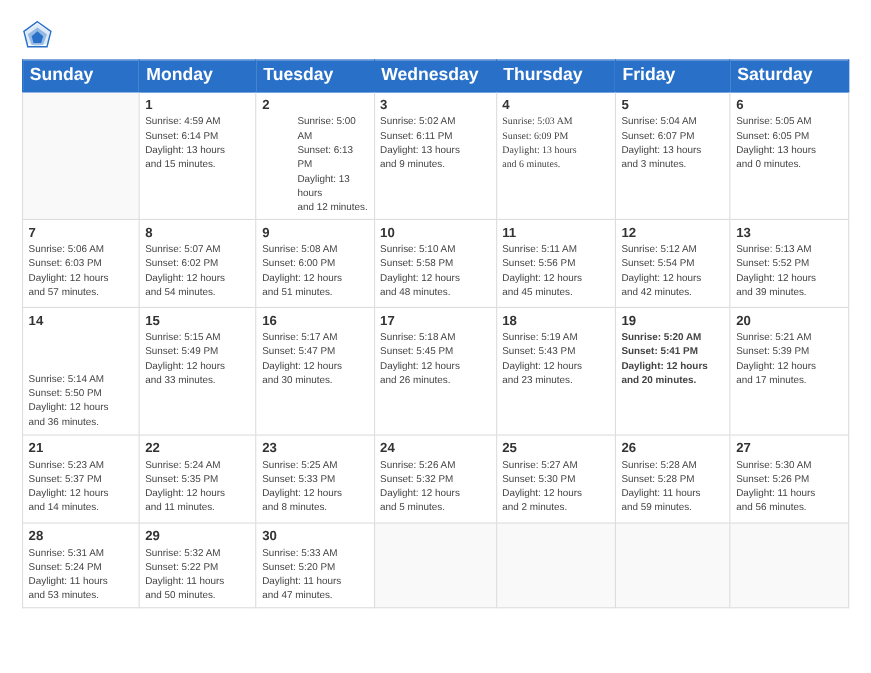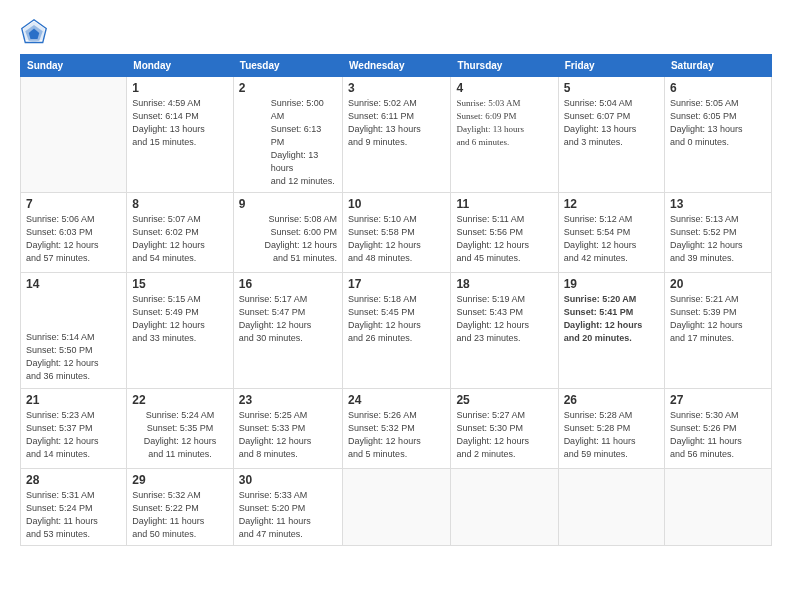--- a/index.html
+++ b/index.html
@@ -58,21 +58,21 @@
       color: #555;
     }
     .calendar {
       width: 100%;
       border-collapse: collapse;
       border: 1px solid #ccc;
     }
     .calendar th {
       background: #2970c8;
       color: #fff;
-      font-size: 10px;
+      font-size: 16px;
       font-weight: bold;
       padding: 5px 6px;
       text-align: left;
       border: 1px solid #2970c8;
     }
     .calendar td {
       vertical-align: top;
       border: 1px solid #ddd;
       padding: 4px 5px;
       width: 113px;
@@ -190,21 +190,21 @@
           </td>
           <td>
             <span class="day-num">8</span>
             <div class="day-info" style="white-space: pre-line;">Sunrise: 5:07 AM
 Sunset: 6:02 PM
 Daylight: 12 hours
 and 54 minutes.</div>
           </td>
           <td>
             <span class="day-num">9</span>
-            <div class="day-info" style="white-space: pre-line; text-align: right;">Sunrise: 5:08 AM
+            <div class="day-info" style="white-space: pre-line;">Sunrise: 5:08 AM
 Sunset: 6:00 PM
 Daylight: 12 hours
 and 51 minutes.</div>
           </td>
           <td>
             <span class="day-num">10</span>
             <div class="day-info" style="white-space: pre-line;">Sunrise: 5:10 AM
 Sunset: 5:58 PM
 Daylight: 12 hours
 and 48 minutes.</div>
@@ -285,21 +285,21 @@
         <tr>
           <td>
             <span class="day-num">21</span>
             <div class="day-info" style="white-space: pre-line;">Sunrise: 5:23 AM
 Sunset: 5:37 PM
 Daylight: 12 hours
 and 14 minutes.</div>
           </td>
           <td>
             <span class="day-num">22</span>
-            <div class="day-info" style="white-space: pre-line; text-align: center;">Sunrise: 5:24 AM
+            <div class="day-info" style="white-space: pre-line;">Sunrise: 5:24 AM
 Sunset: 5:35 PM
 Daylight: 12 hours
 and 11 minutes.</div>
           </td>
           <td>
             <span class="day-num">23</span>
             <div class="day-info" style="white-space: pre-line;">Sunrise: 5:25 AM
 Sunset: 5:33 PM
 Daylight: 12 hours
 and 8 minutes.</div>

